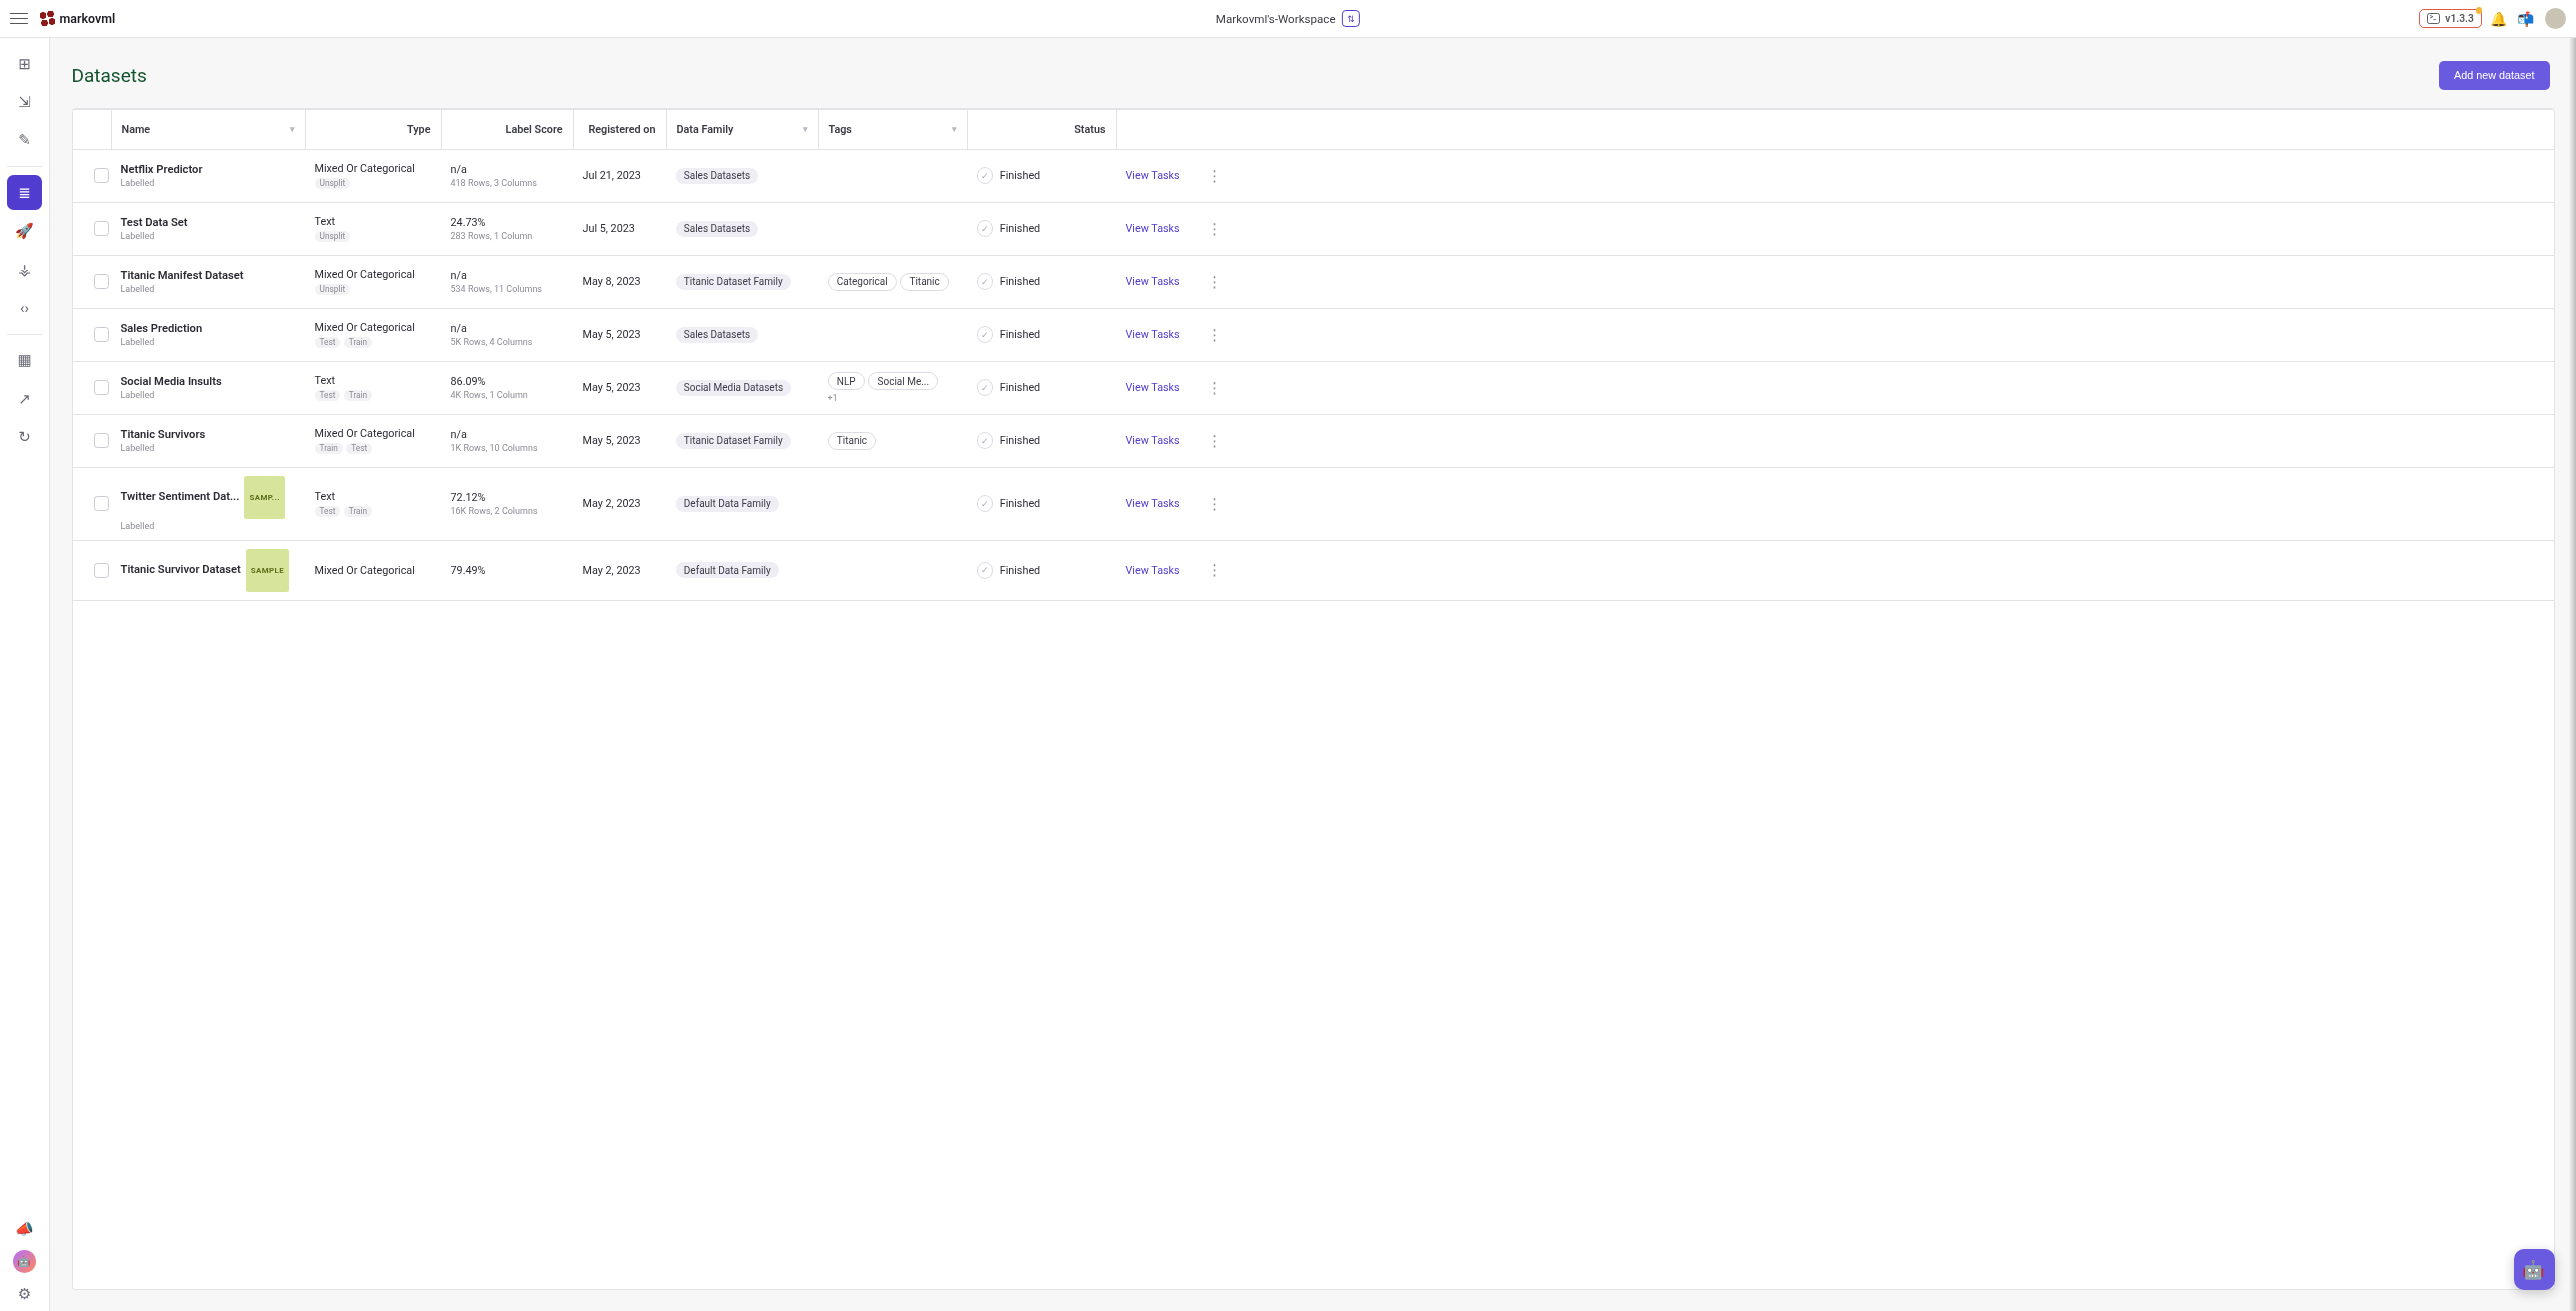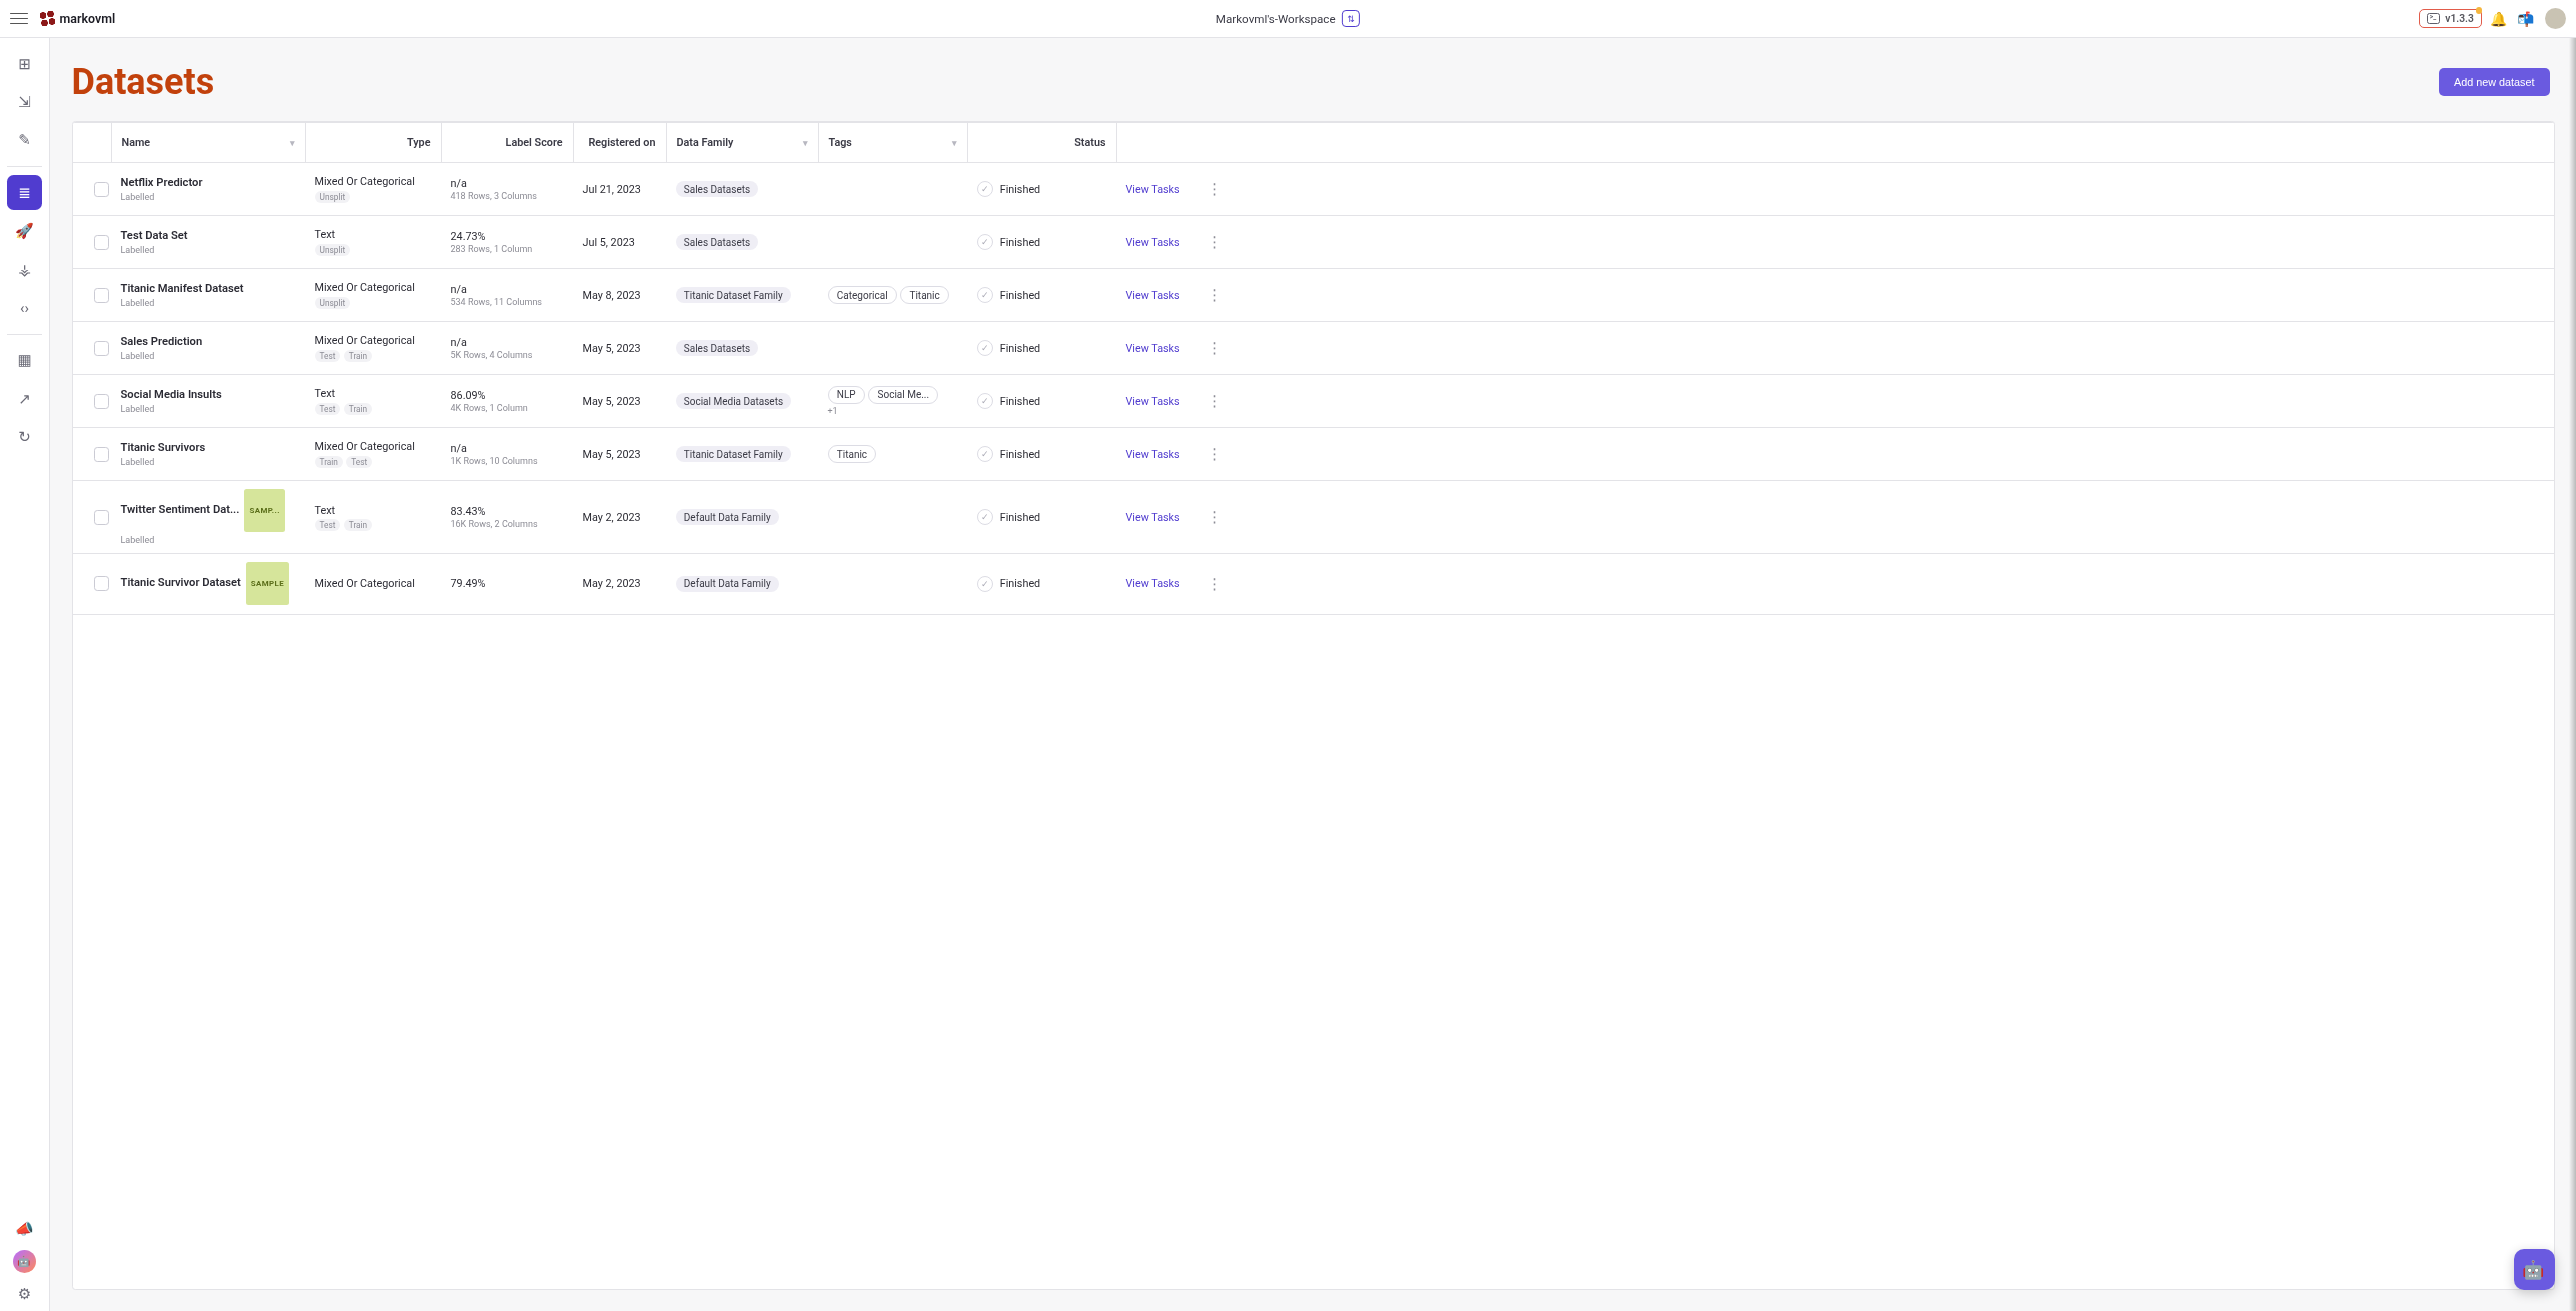--- a/index.html
+++ b/index.html
@@ -143,21 +143,21 @@
     color: #fff; font-size: 10.8px;
     margin-top: auto;
   }
 
   
   .content { flex: 1; display: flex; flex-direction: column; overflow: hidden; }
   .page-head {
     display: flex; align-items: center;
     padding: 23px 26.5px 18px 21.5px;
   }
-  .page-title { font-size: 36px; font-weight: 700; color: #c2410c; }
+  .page-title { font-size: 19px; font-weight: 400; color: #14532d; }
   .add-btn {
     margin-left: auto;
     background: var(--brand-light);
     color: #fff;
     border: none;
     border-radius: 5px;
     padding: 8.3px 15px;
     font-size: 10.8px;
     font-weight: 400;
     cursor: pointer;
@@ -550,21 +550,21 @@
                 <div class="ds-label">Labelled</div>
               </div>
               <div class="cell">
                 <div class="type-top">Text</div>
                 <div class="sub-pills">
                   <span class="mini-pill">Test</span>
                   <span class="mini-pill">Train</span>
                 </div>
               </div>
               <div class="cell">
-                <div class="score">83.43%</div>
+                <div class="score">72.12%</div>
                 <div class="score-sub">16K Rows, 2 Columns</div>
               </div>
               <div class="cell">May 2, 2023</div>
               <div class="cell"><span class="family-pill">Default Data Family</span></div>
               <div class="cell"></div>
               <div class="cell status-cell">
                 <span class="status-dot"></span>
                 <span>Finished</span>
               </div>
               <div class="cell"><span class="view-link">View Tasks</span></div>

